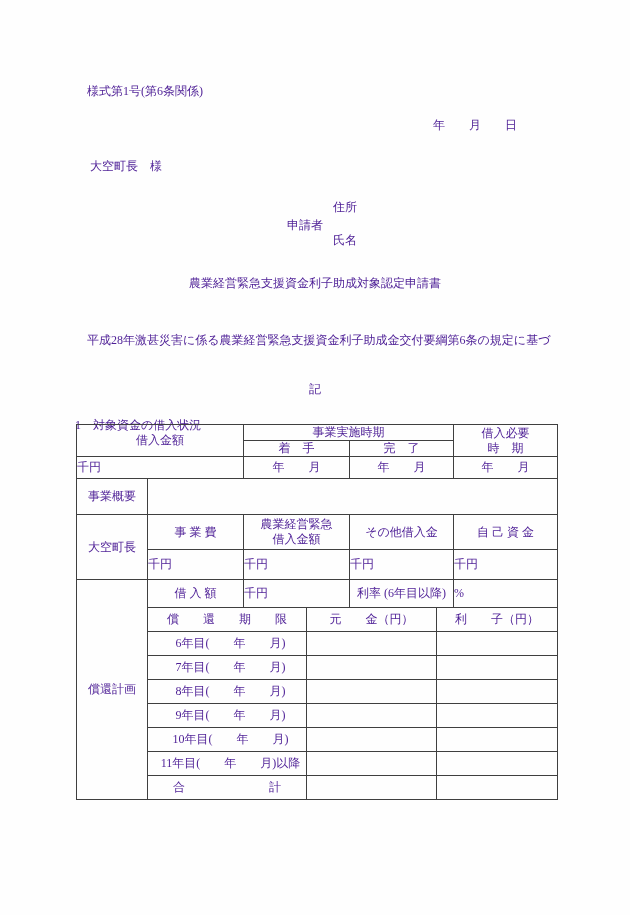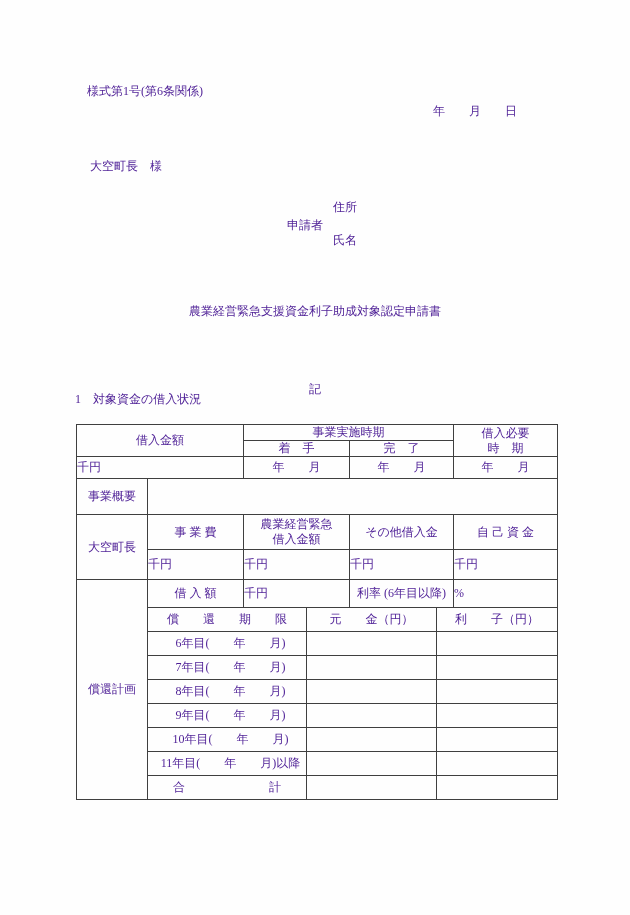--- a/index.html
+++ b/index.html
@@ -34,36 +34,37 @@
   .main td.r { text-align:left; padding-right:8px; }
   .main td.l { text-align:center; padding-left:7px; }
 </style>
 </head>
 <body>
 
 <div class="page">
 
   <div class="abs" style="left:87px; top:84px;">様式第1号(第6条関係)</div>
 
-  <div class="abs" style="left:433px; top:104px;font-family:Liberation Serif, serif;">年　　月　　日</div>
+  <div class="abs" style="left:433px; top:118px;font-family:Liberation Serif, serif;">年　　月　　日</div>
 
   <div class="abs" style="left:90px; top:159px;">大空町長　様</div>
 
   <div class="abs" style="left:333px; top:200px;">住所</div>
   <div class="abs" style="left:287px; top:218px;">申請者</div>
   <div class="abs" style="left:333px; top:233px;text-align:right;">氏名</div>
 
-  <div class="abs centered" style="top:304px;">農業経営緊急支援資金利子助成対象認定申請書</div>
+  <div class="abs centered" style="top:276px;">農業経営緊急支援資金利子助成対象認定申請書</div>
 
   <div class="para">
+    <div class="line">　平成28年激甚災害に係る農業経営緊急支援資金利子助成金交付要綱第6条の規定に基づ</div>
   </div>
 
   <div class="abs centered" style="top:382px;">記</div>
 
-  <div class="abs" style="left:75px; top:392px;font-family:Liberation Serif, serif;">1　対象資金の借入状況</div>
+  <div class="abs" style="left:75px; top:418px;font-family:Liberation Serif, serif;">1　対象資金の借入状況</div>
 
   <table class="main">
     <colgroup>
       <col style="width:71px">
         <col style="width:96px">
         <col style="width:63px">
       <col style="width:43px">
         <col style="width:87px">
         <col style="width:17px">
       <col style="width:104px">

